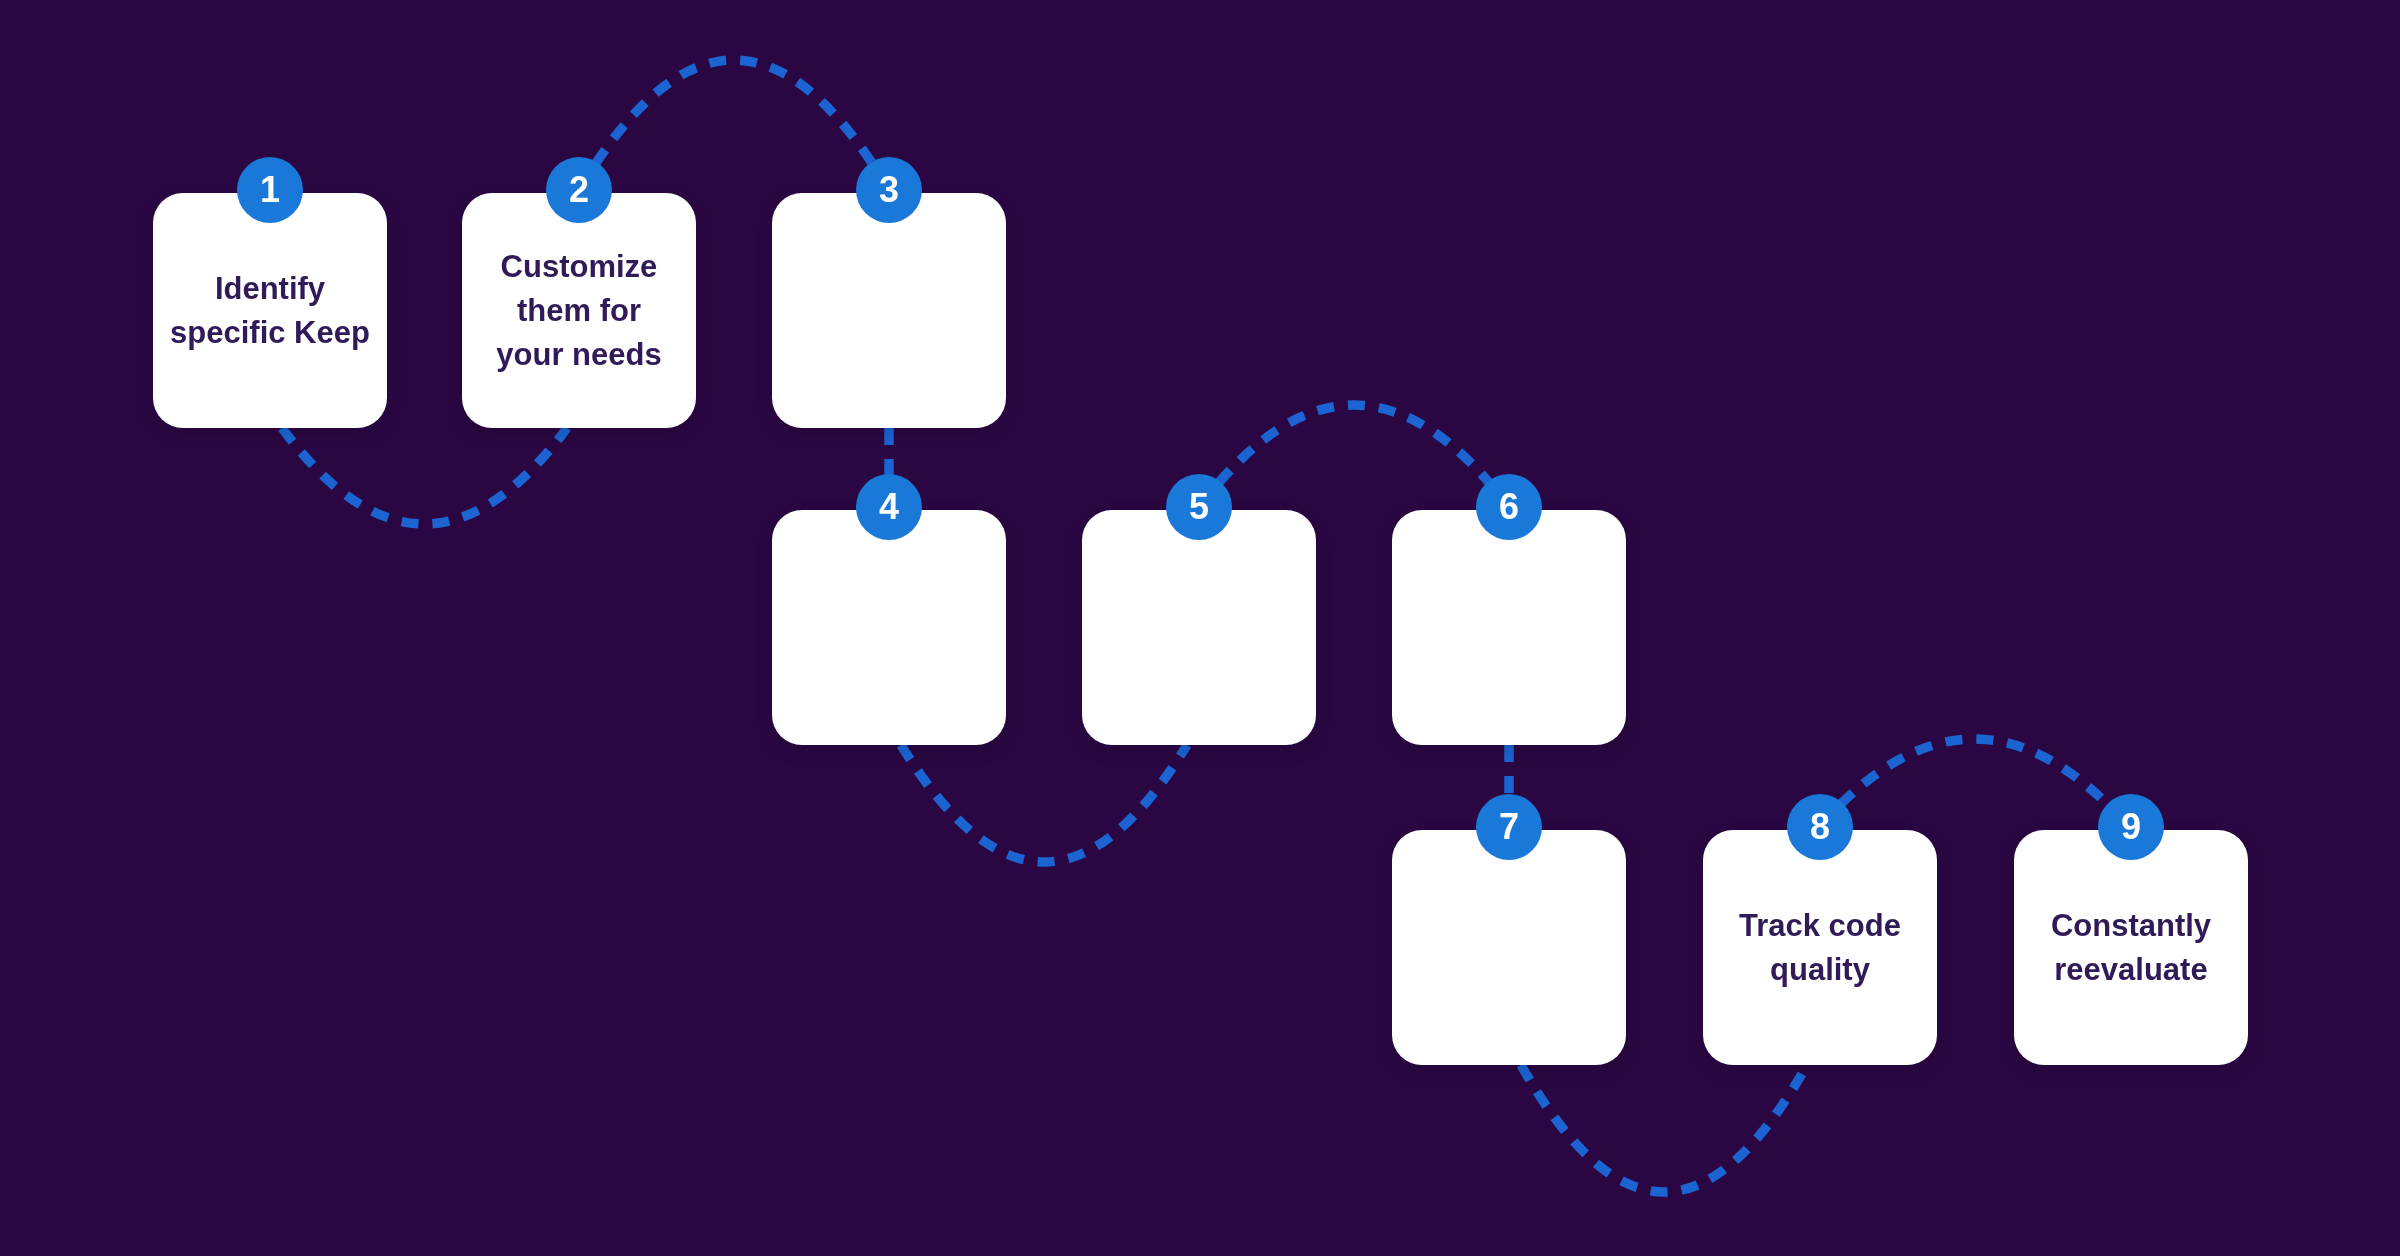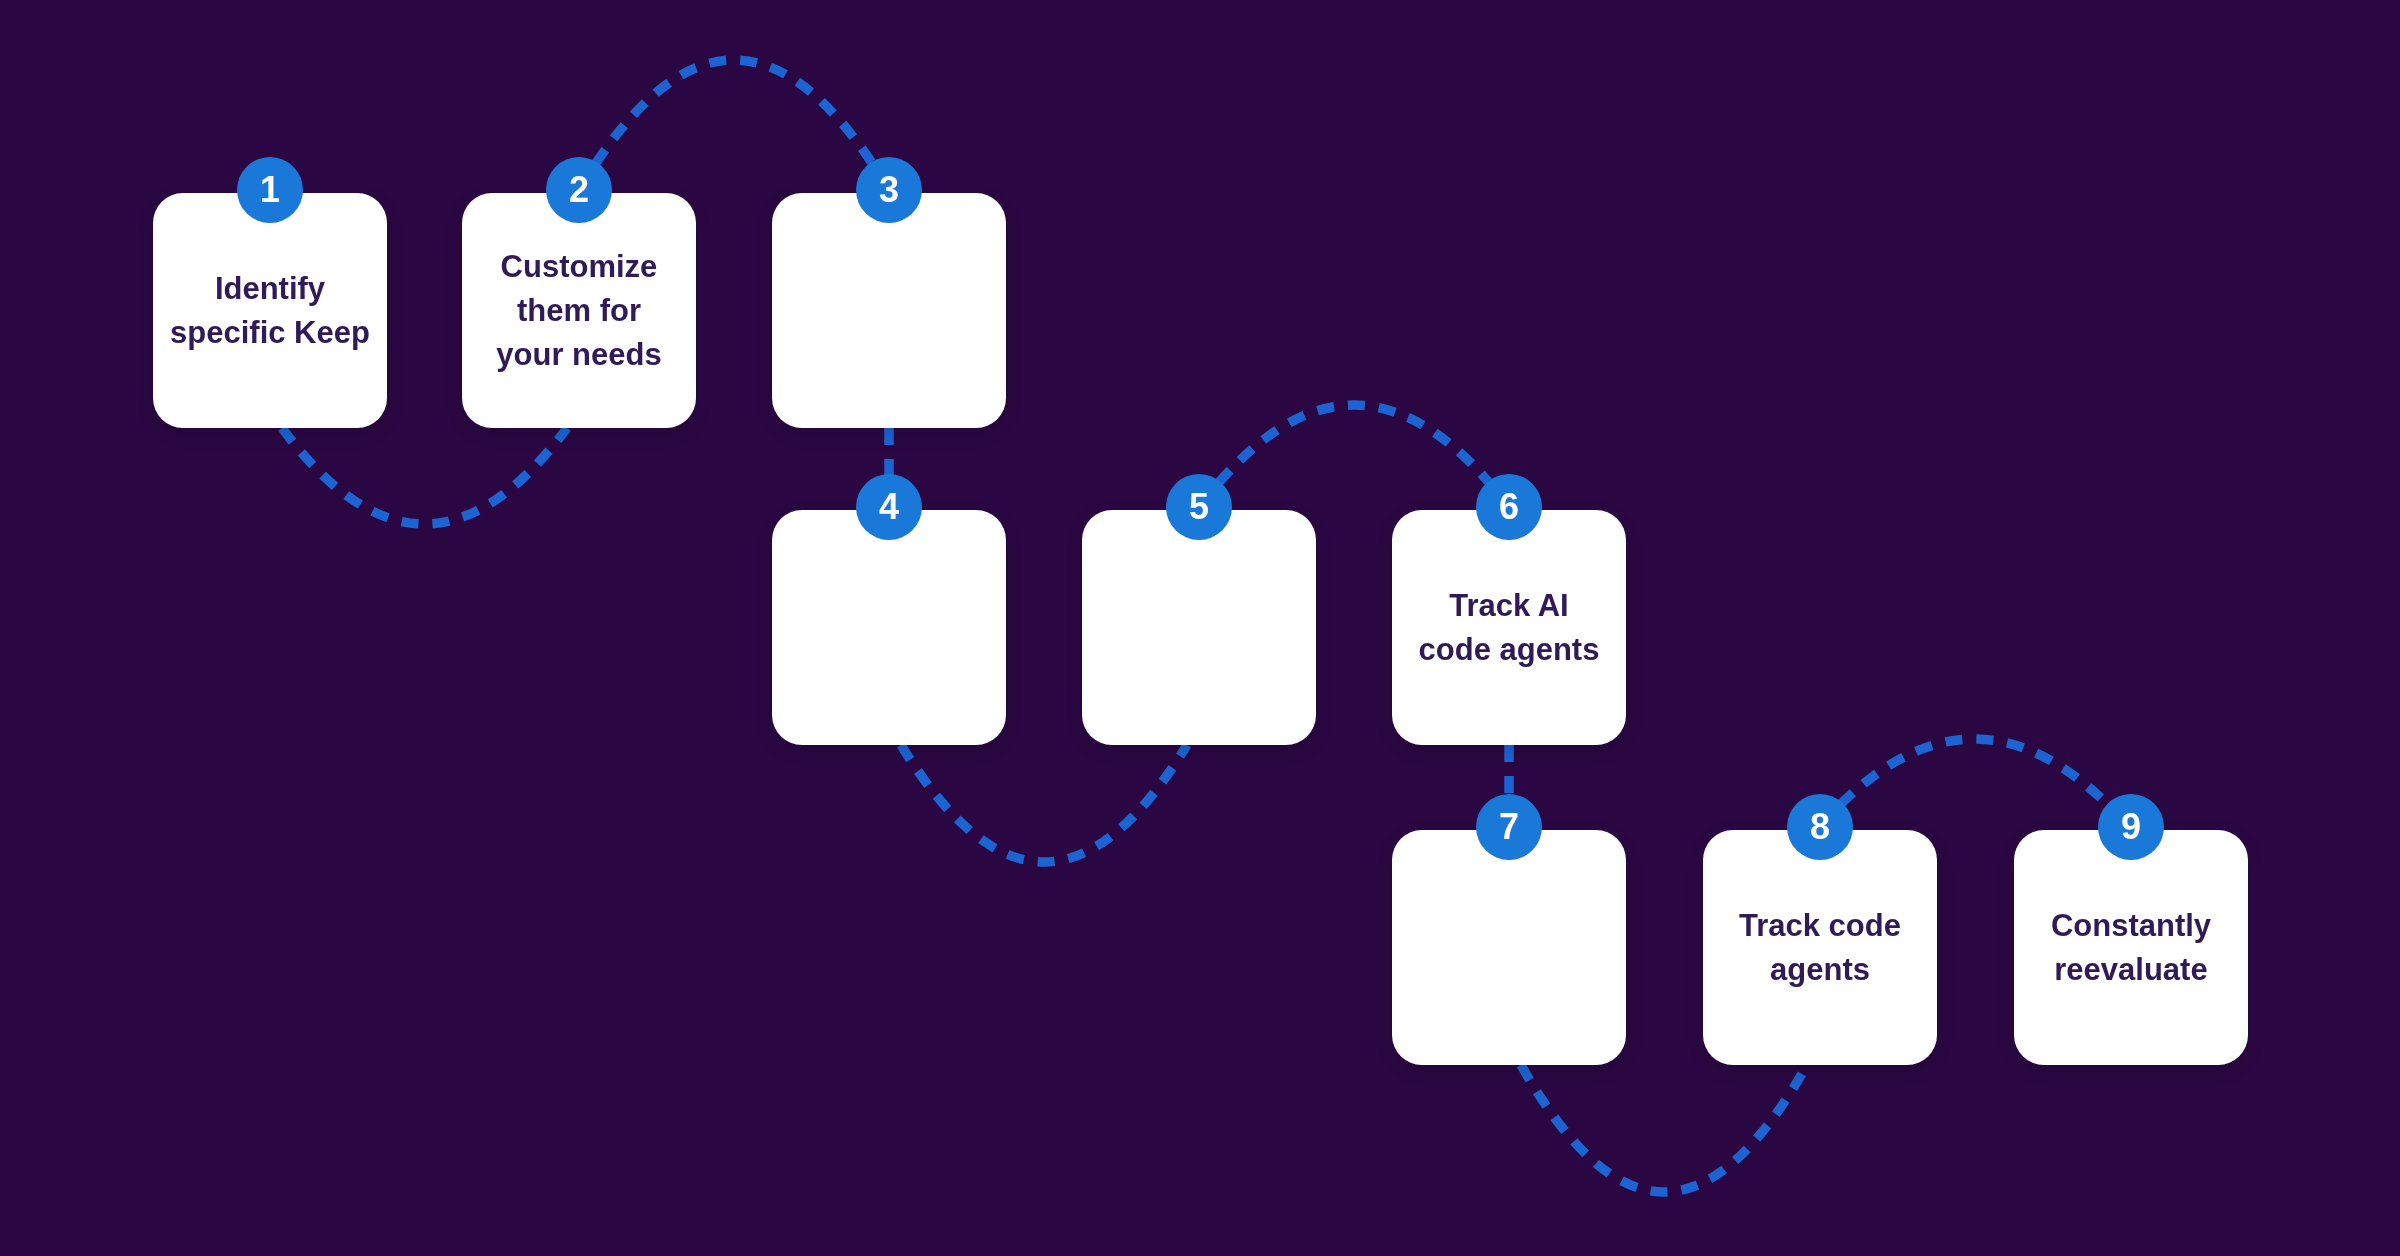--- a/index.html
+++ b/index.html
@@ -100,32 +100,30 @@
   <div class="step-card" style="left:772px;top:510px;">
     <div class="step-badge">4</div>
   </div>
 
   <div class="step-card" style="left:1082px;top:510px;">
     <div class="step-badge">5</div>
   </div>
 
   <div class="step-card" style="left:1392px;top:510px;">
     <div class="step-badge">6</div>
-    <div class="step-text">Track AI
-code agents</div>
   </div>
 
   <div class="step-card" style="left:1392px;top:830px;">
     <div class="step-badge">7</div>
   </div>
 
   <div class="step-card" style="left:1703px;top:830px;">
     <div class="step-badge">8</div>
     <div class="step-text">Track code
-agents</div>
+quality</div>
   </div>
 
   <div class="step-card" style="left:2014px;top:830px;">
     <div class="step-badge">9</div>
     <div class="step-text">Constantly
 reevaluate</div>
   </div>
 
 </div>
 

